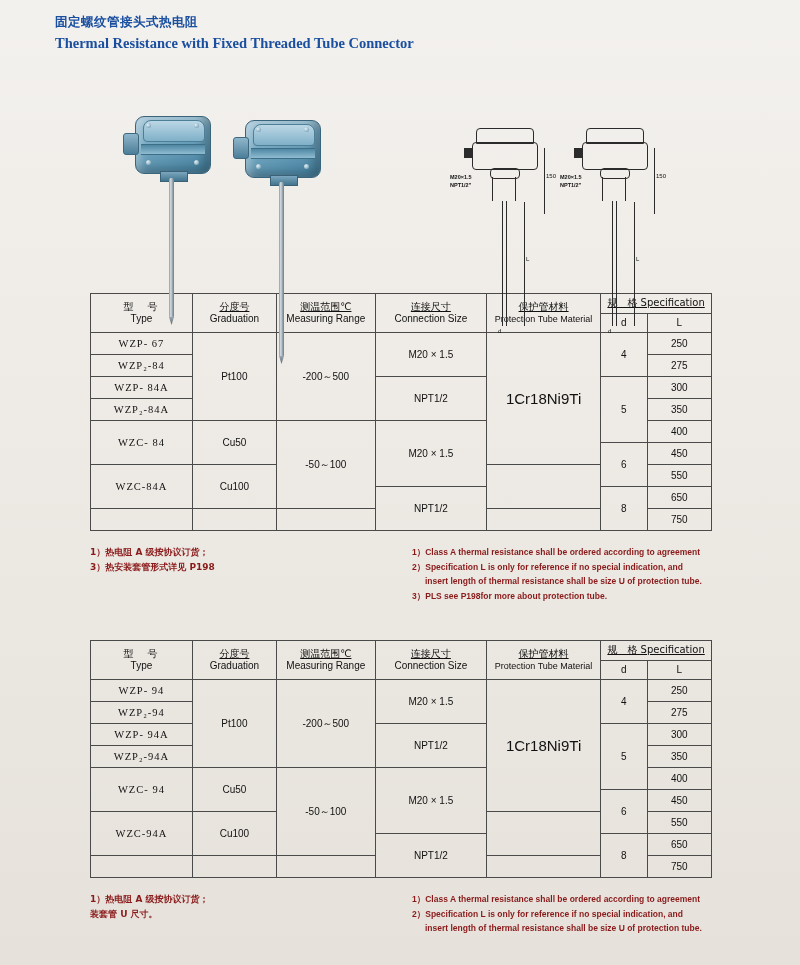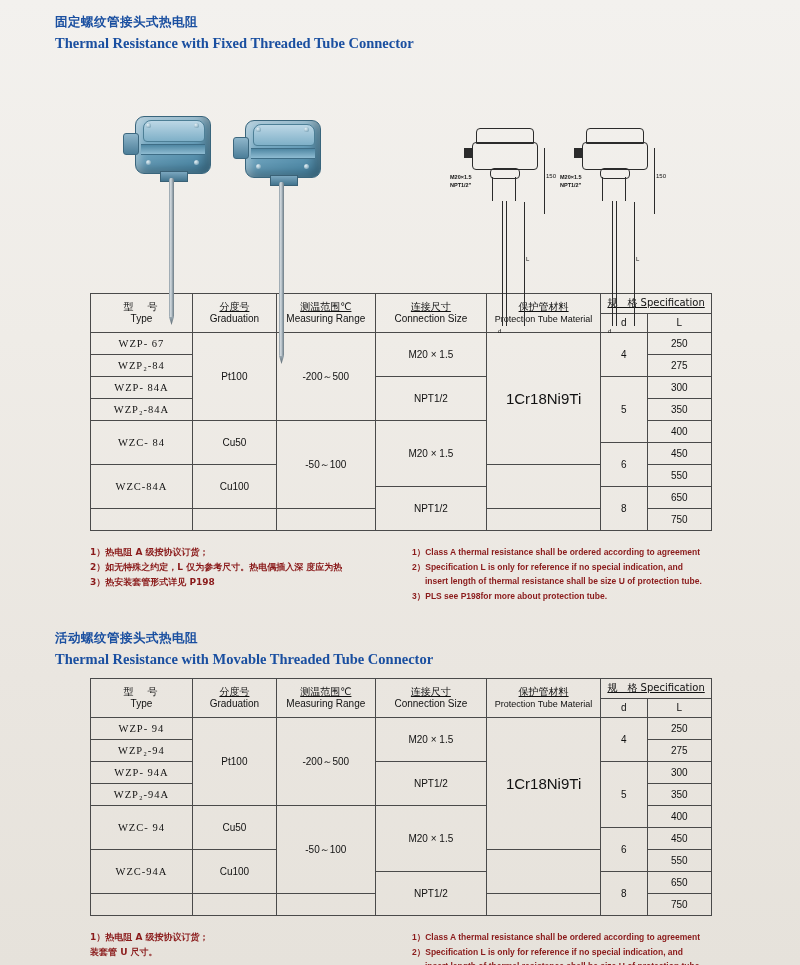--- a/index.html
+++ b/index.html
@@ -278,38 +278,33 @@
           <td></td>
           <td class="mat"></td>
           <td>750</td>
         </tr>
       </tbody>
     </table>
 
     <div class="notes">
       <div class="cn">
         <div>1）热电阻 A 级按协议订货；</div>
-        <div>2）如无特殊之约定，L 仅为参考尺寸。热电偶插入深  度应为热</div>
         <div>3）热安装套管形式详见 P198</div>
       </div>
       <div class="en">
         <div>1）Class A thermal resistance shall be ordered according to agreement</div>
         <div>2）Specification L is only for reference if no special indication, and</div>
         <div class="ind">insert length of thermal resistance shall be size U of protection tube.</div>
         <div>3）PLS see P198for more about protection tube.</div>
       </div>
     </div>
   </div>
 
   <div class="section sec2">
 
-    <div class="heading">
-      <div class="cn">活动螺纹管接头式热电阻</div>
-      <div class="en">Thermal Resistance with Movable Threaded Tube Connector</div>
-    </div>
 
     <div style="height:10px;"></div>
 
     <table class="spec">
       <thead>
         <tr>
           <td rowspan="2" style="width:98px;">
             <span class="th-cn">型　号</span><br>
             <span>Type</span>
           </td>

